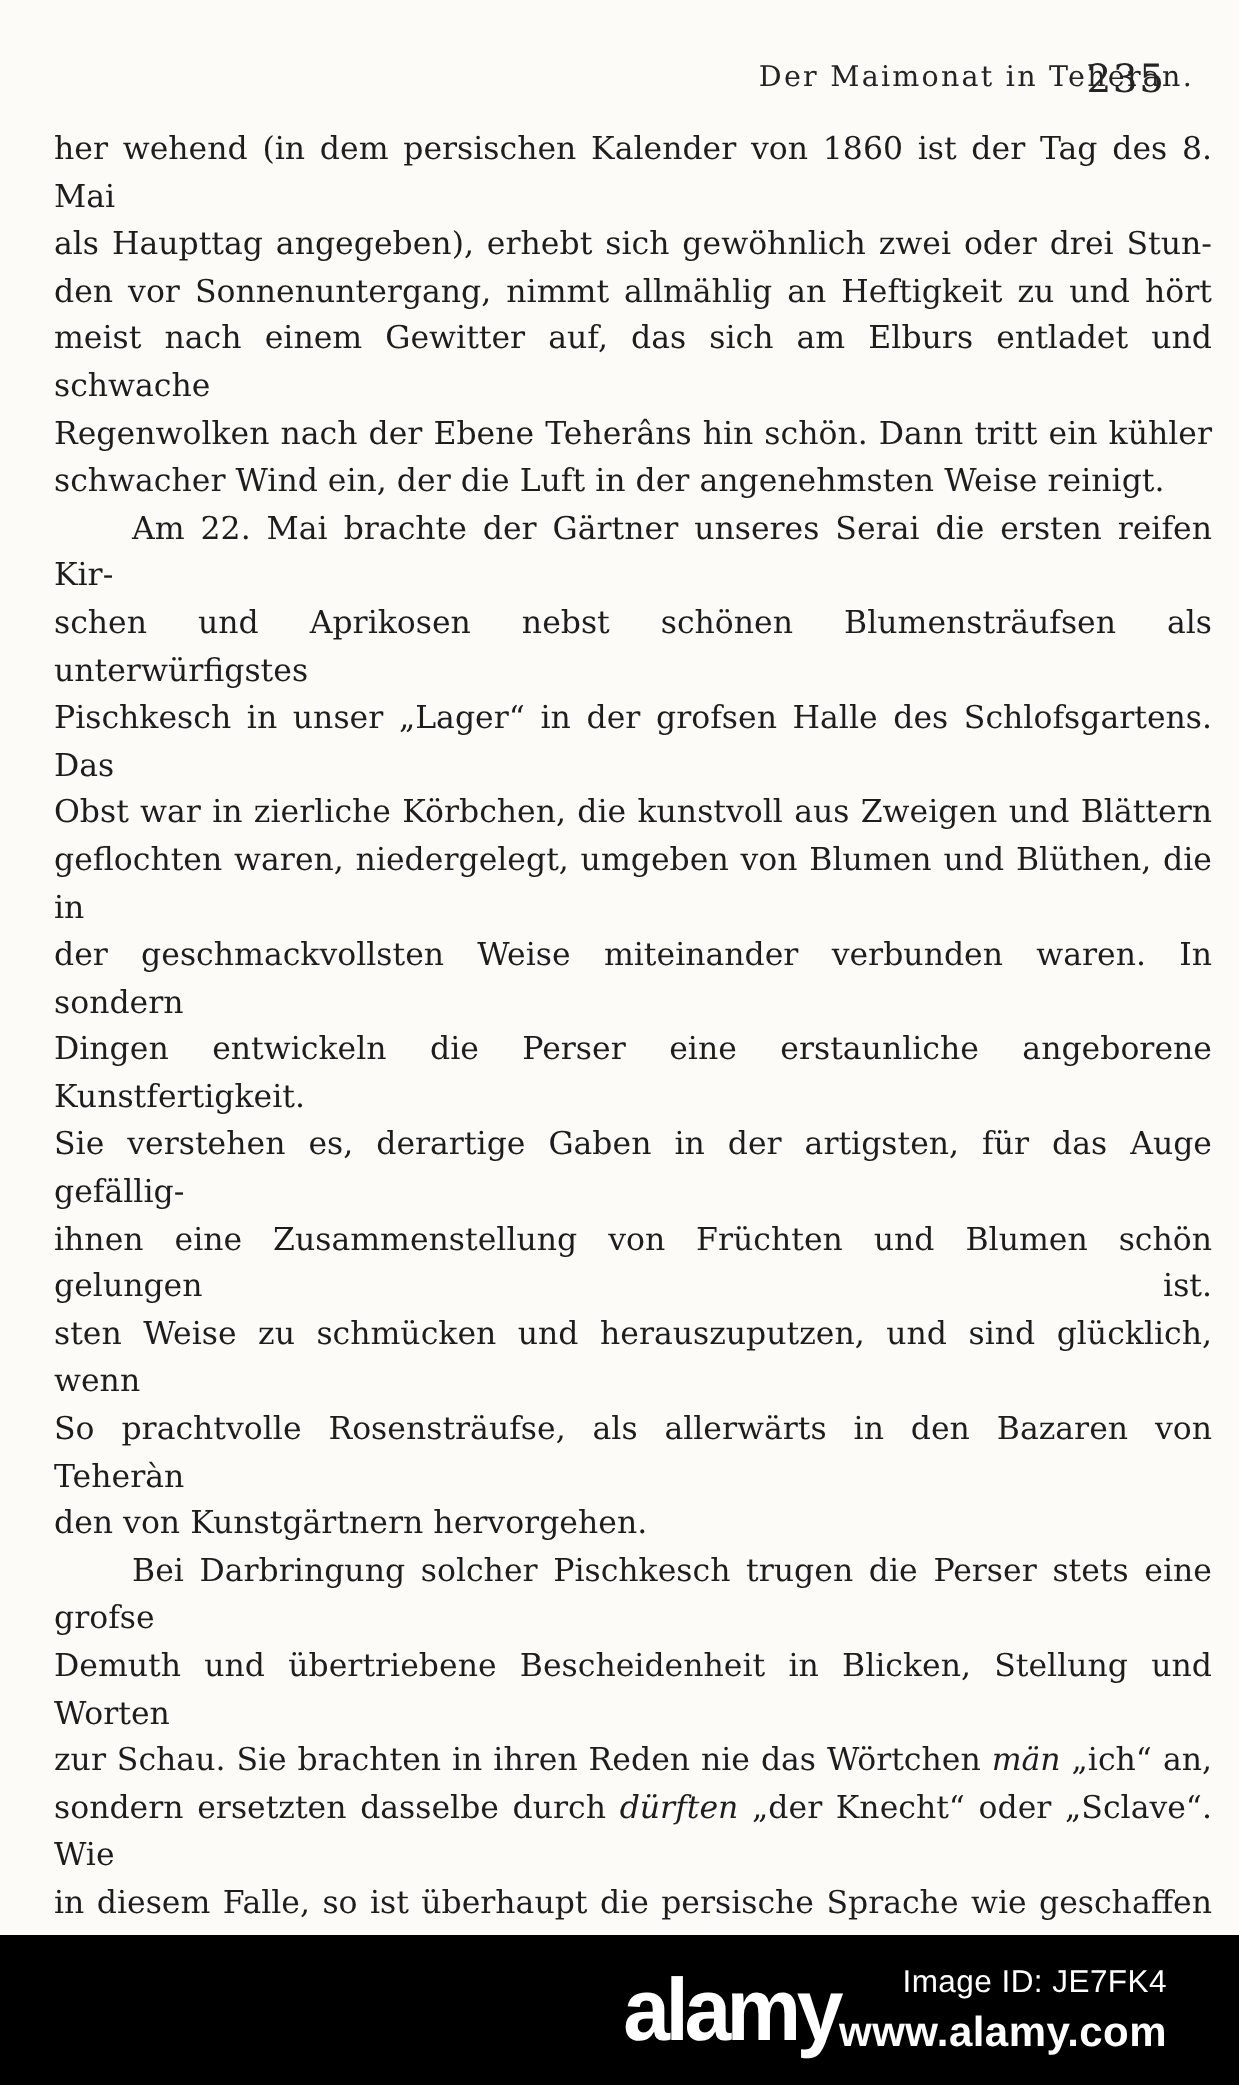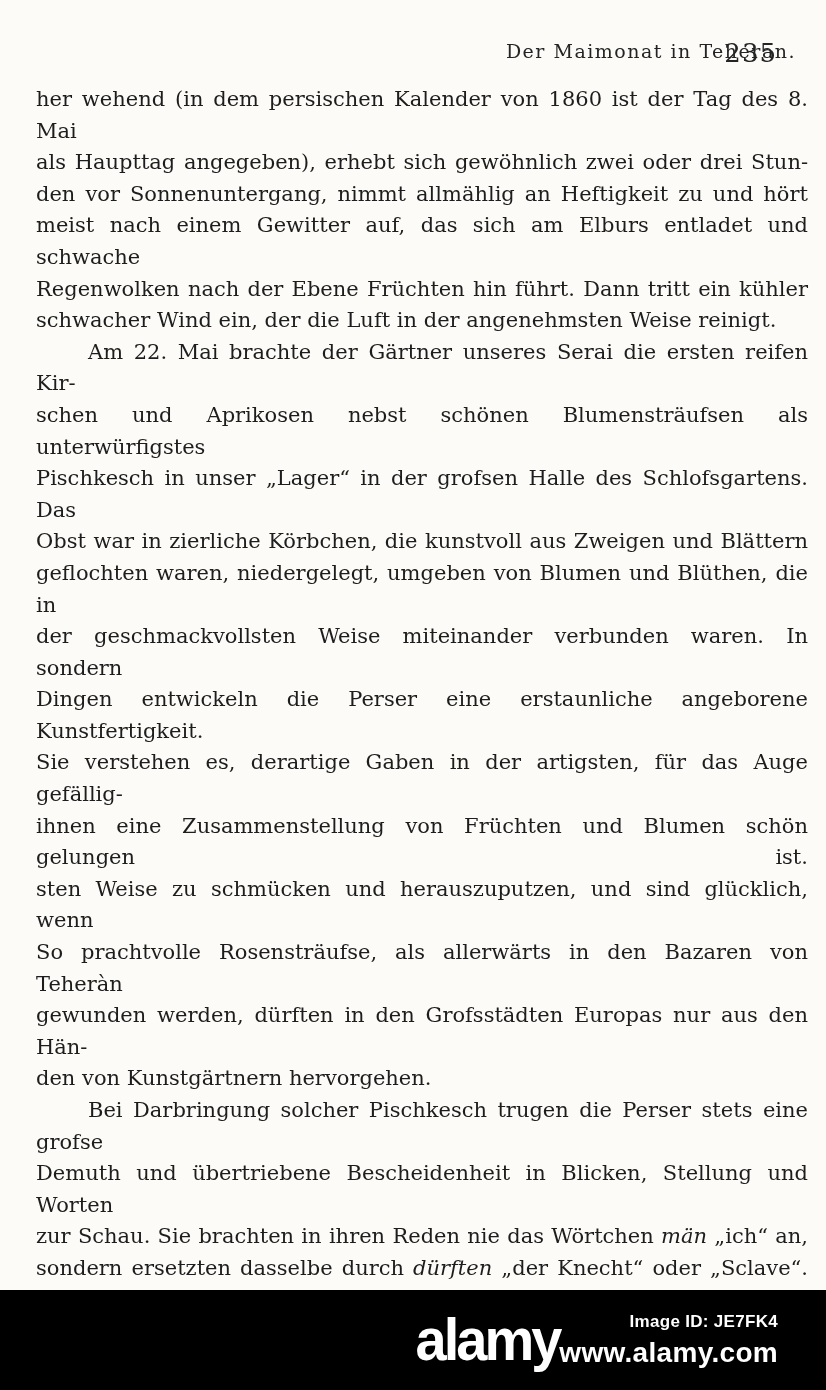--- a/index.html
+++ b/index.html
@@ -68,22 +68,22 @@
     letter-spacing: -3px;
     line-height: 1;
     transform: scaleY(1.05);
   }
   .footer-right {
     text-align: right;
     color: #ffffff;
     font-family: "Liberation Sans", sans-serif;
   }
   .image-id {
-    font-size: 17px;
-    font-weight: 700;
+    font-size: 21px;
+    font-weight: 400;
     margin-bottom: 5px;
     letter-spacing: 0.3px;
   }
   .site-url {
     font-size: 28px;
     font-weight: 700;
     letter-spacing: 0.3px;
   }
 </style>
 </head>
@@ -93,34 +93,33 @@
 
   <div class="running-head">Der Maimonat in Teheran.</div>
 
   <div class="page-number">235</div>
 
   <div class="body-text">
       <div class="line"><span>her wehend (in dem persischen Kalender von 1860 ist der Tag des 8. Mai</span></div>
       <div class="line"><span>als Haupttag angegeben), erhebt sich gewöhnlich zwei oder drei Stun-</span></div>
       <div class="line"><span>den vor Sonnenuntergang, nimmt allmählig an Heftigkeit zu und hört</span></div>
       <div class="line"><span>meist nach einem Gewitter auf, das sich am Elburs entladet und schwache</span></div>
-      <div class="line"><span>Regenwolken nach der Ebene Früchten hin führt. Dann tritt ein kühler</span></div>
+      <div class="line"><span>Regenwolken nach der Ebene Teherâns hin schön. Dann tritt ein kühler</span></div>
       <div class="line last"><span>schwacher Wind ein, der die Luft in der angenehmsten Weise reinigt.</span></div>
       <div class="line indent"><span>Am 22. Mai brachte der Gärtner unseres Serai die ersten reifen Kir-</span></div>
       <div class="line"><span>schen und Aprikosen nebst schönen Blumensträufsen als unterwürfigstes</span></div>
       <div class="line"><span>Pischkesch in unser „Lager“ in der grofsen Halle des Schlofsgartens. Das</span></div>
       <div class="line"><span>Obst war in zierliche Körbchen, die kunstvoll aus Zweigen und Blättern</span></div>
       <div class="line"><span>geflochten waren, niedergelegt, umgeben von Blumen und Blüthen, die in</span></div>
       <div class="line"><span>der geschmackvollsten Weise miteinander verbunden waren. In sondern</span></div>
       <div class="line"><span>Dingen entwickeln die Perser eine erstaunliche angeborene Kunstfertigkeit.</span></div>
       <div class="line"><span>Sie verstehen es, derartige Gaben in der artigsten, für das Auge gefällig-</span></div>
       <div class="line"><span>ihnen eine Zusammenstellung von Früchten und Blumen schön gelungen ist.</span></div>
       <div class="line"><span>sten Weise zu schmücken und herauszuputzen, und sind glücklich, wenn</span></div>
       <div class="line"><span>So prachtvolle Rosensträufse, als allerwärts in den Bazaren von Teheràn</span></div>
-      <div class="line"><span>gewunden werden, dürften in den Grofsstädten Europas nur aus den Hän-</span></div>
       <div class="line last"><span>den von Kunstgärtnern hervorgehen.</span></div>
       <div class="line indent"><span>Bei Darbringung solcher Pischkesch trugen die Perser stets eine grofse</span></div>
       <div class="line"><span>Demuth und übertriebene Bescheidenheit in Blicken, Stellung und Worten</span></div>
       <div class="line"><span>zur Schau. Sie brachten in ihren Reden nie das Wörtchen </span><i>män</i><span> „ich“ an,</span></div>
       <div class="line"><span>sondern ersetzten dasselbe durch </span><i>dürften</i><span> „der Knecht“ oder „Sclave“. Wie</span></div>
       <div class="line"><span>in diesem Falle, so ist überhaupt die persische Sprache wie geschaffen</span></div>
       <div class="line"><span>zum Ausdruck der Höflichkeit und Artigkeit. Man wird niemals einer höher</span></div>
       <div class="line"><span>stehenden Person „nein!“ erwiedern, sondern </span><i>kheir</i><span> „das Glück!“ oder</span></div>
     </div>
 

